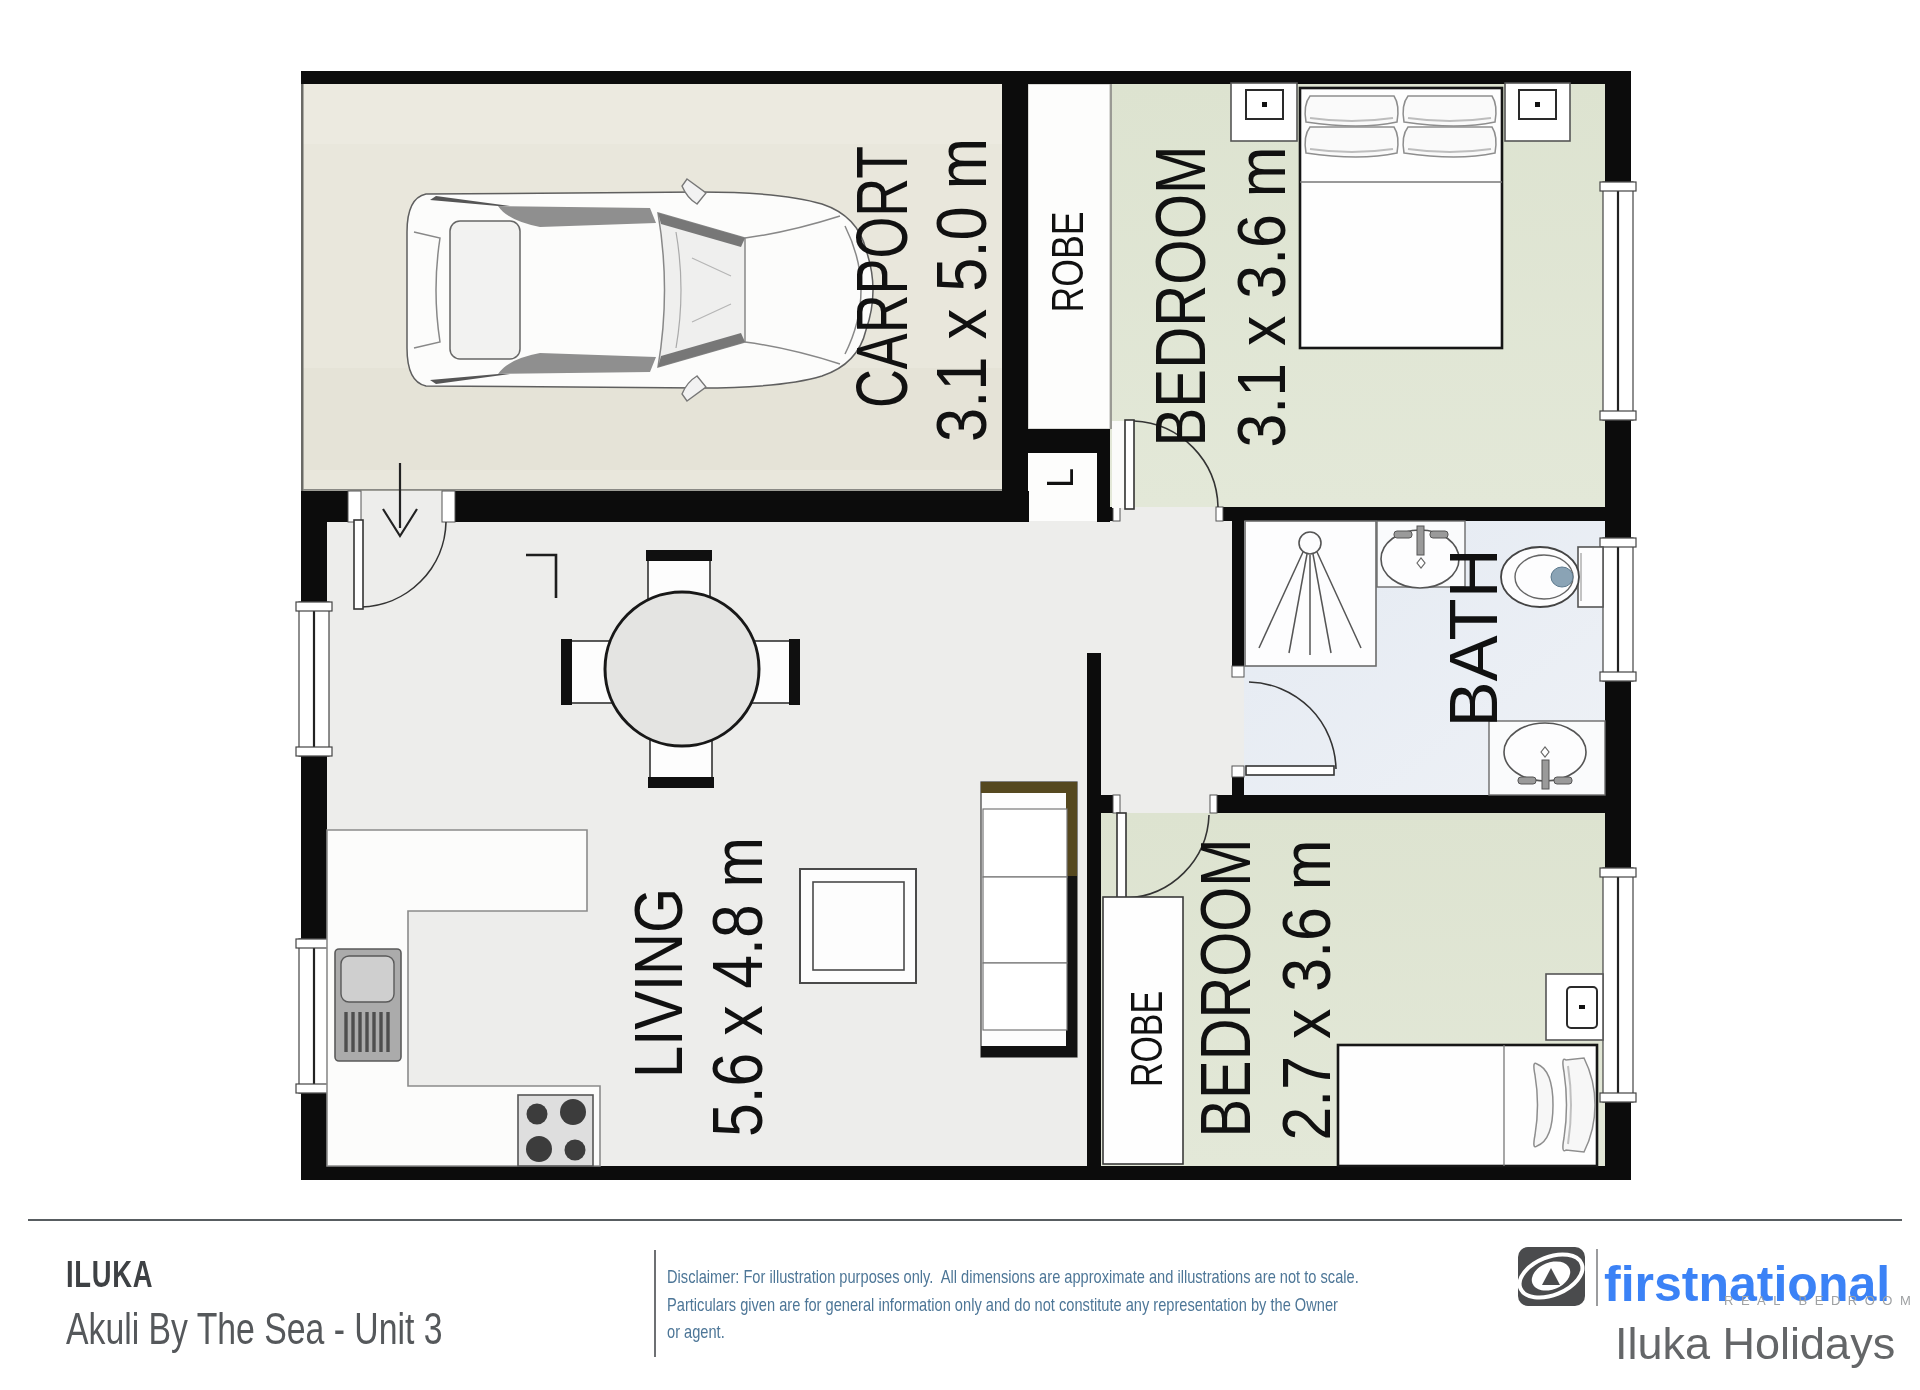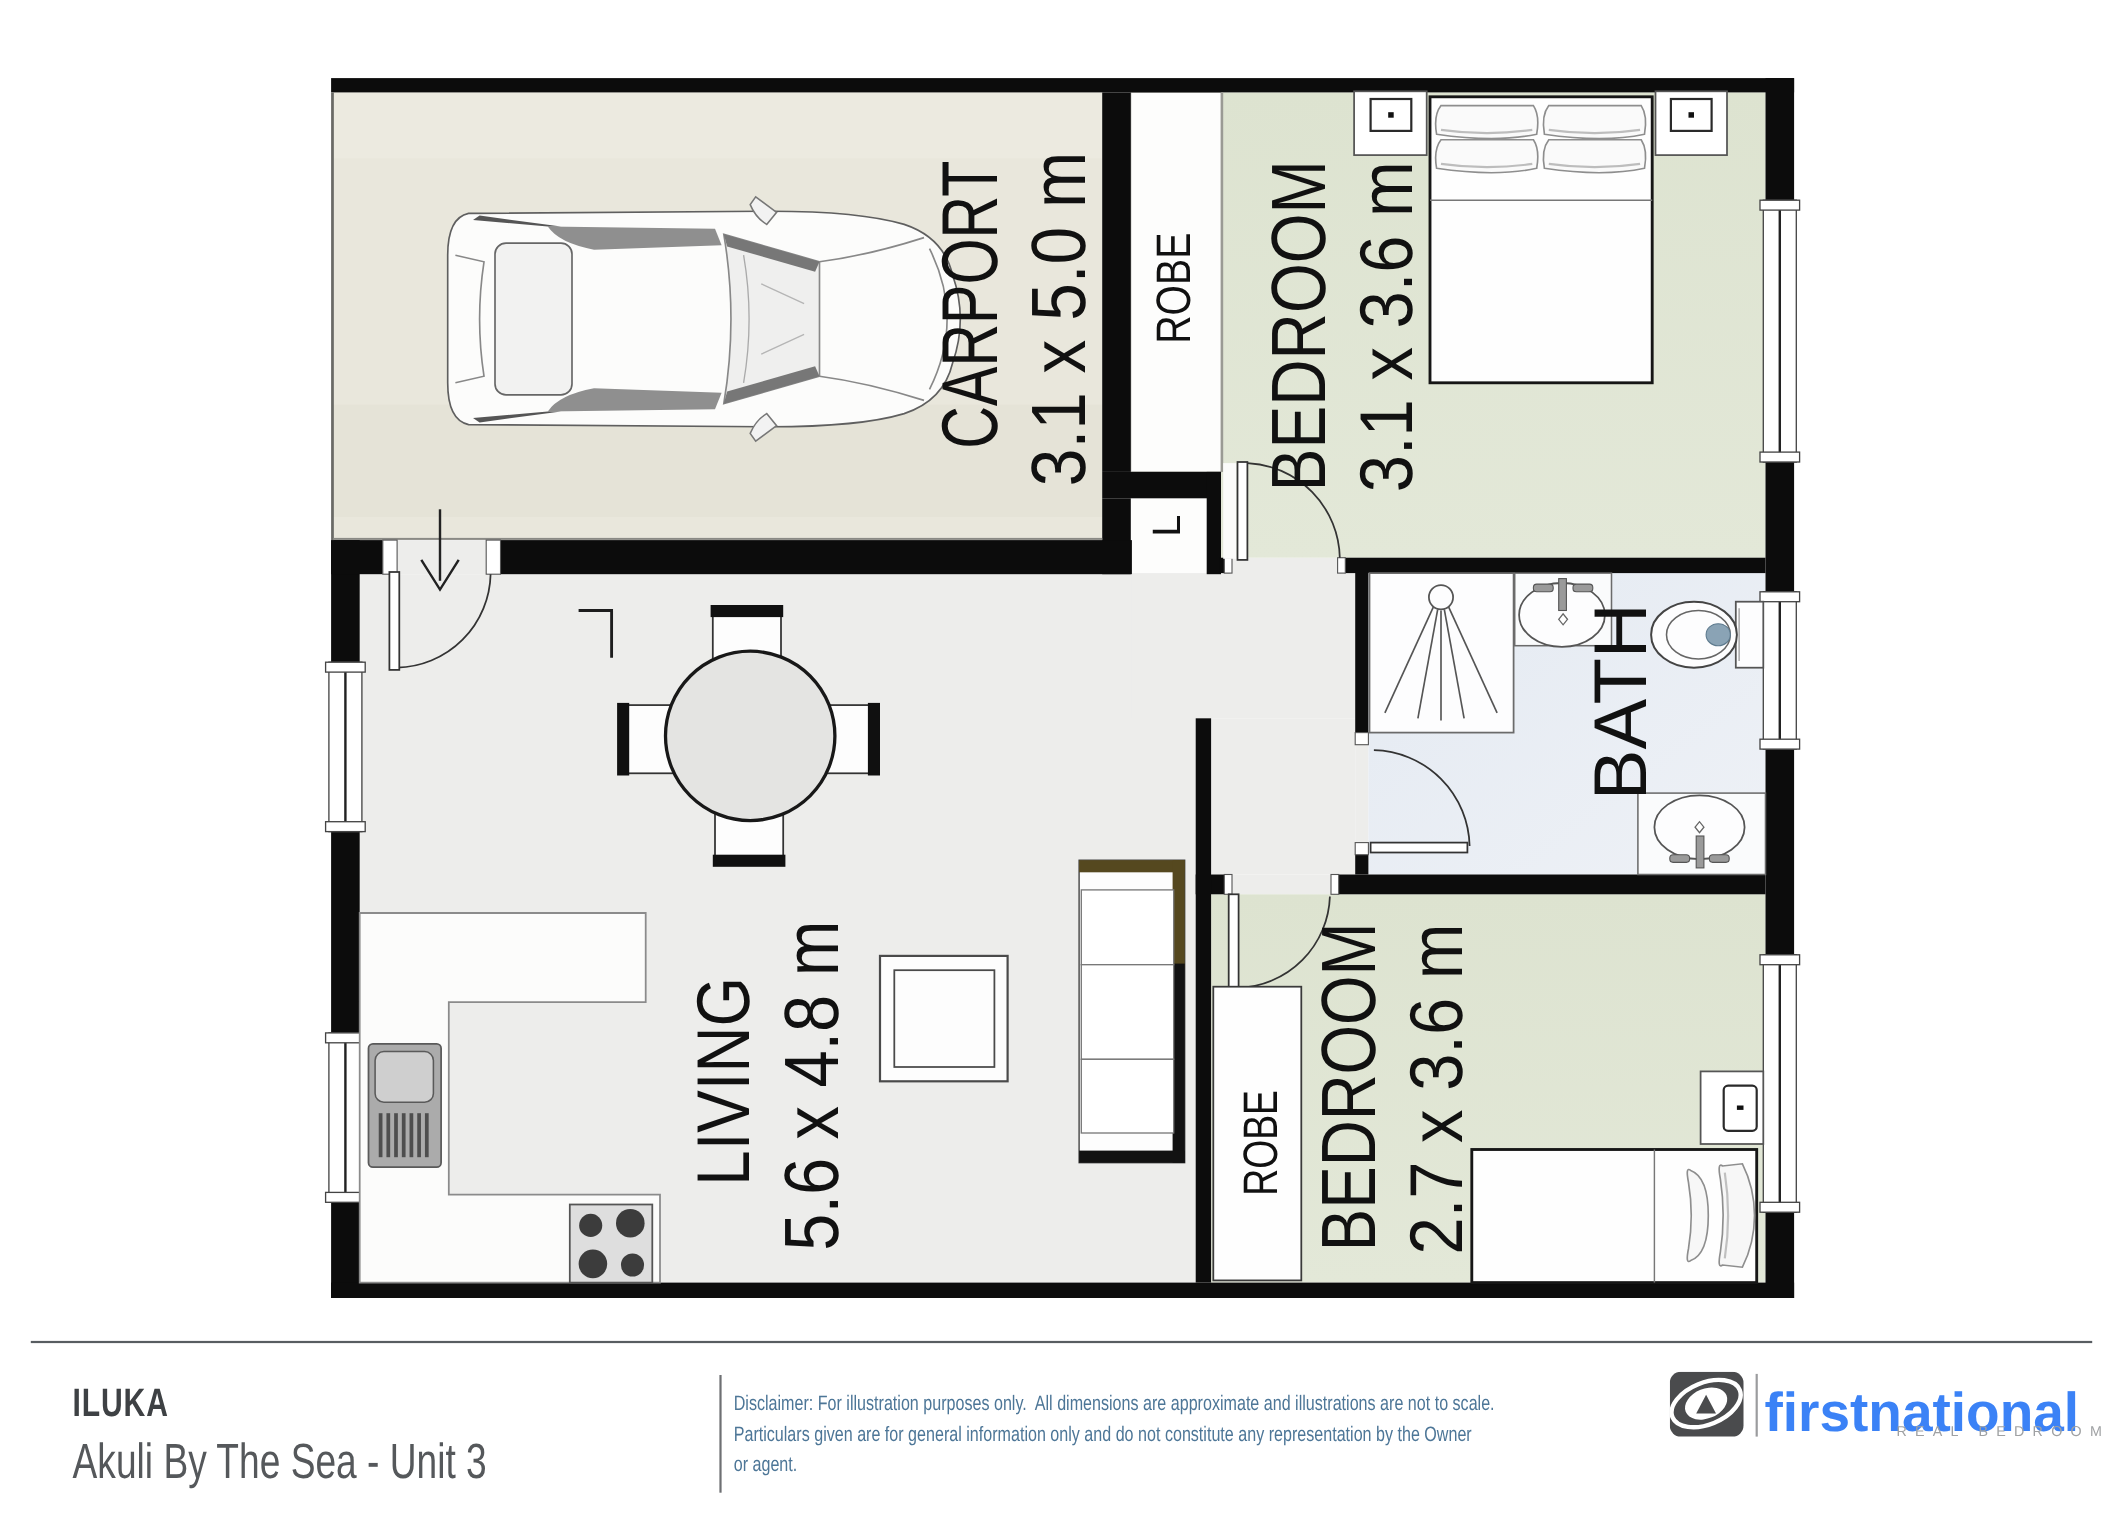--- a/index.html
+++ b/index.html
@@ -382,14 +382,15 @@
   </g>
   <path d="M 24,38 L 33,21 L 42,38 Z" fill="#4a4b4d"></path>
 </svg>
 
 <div style="position:absolute;left:1596px;top:1249px;width:2px;height:57px;background:#9b9c9e;"></div>
 
 <div class="ftxt" style="left:1604px;top:1243px;font-size:50px;font-weight:bold;color:#3b82f6;letter-spacing:0px;margin-top:12px;">firstnational</div>
 
 <div class="ftxt" style="left:1724px;top:1293px;font-size:13px;color:#9fa1a3;letter-spacing:7.5px;">REAL BEDROOM</div>
 
+<div class="ftxt" style="left:1615px;top:1318px;font-size:45px;color:#646668;">Iluka Holidays</div>
 
 </div>
 
 </body></html>

